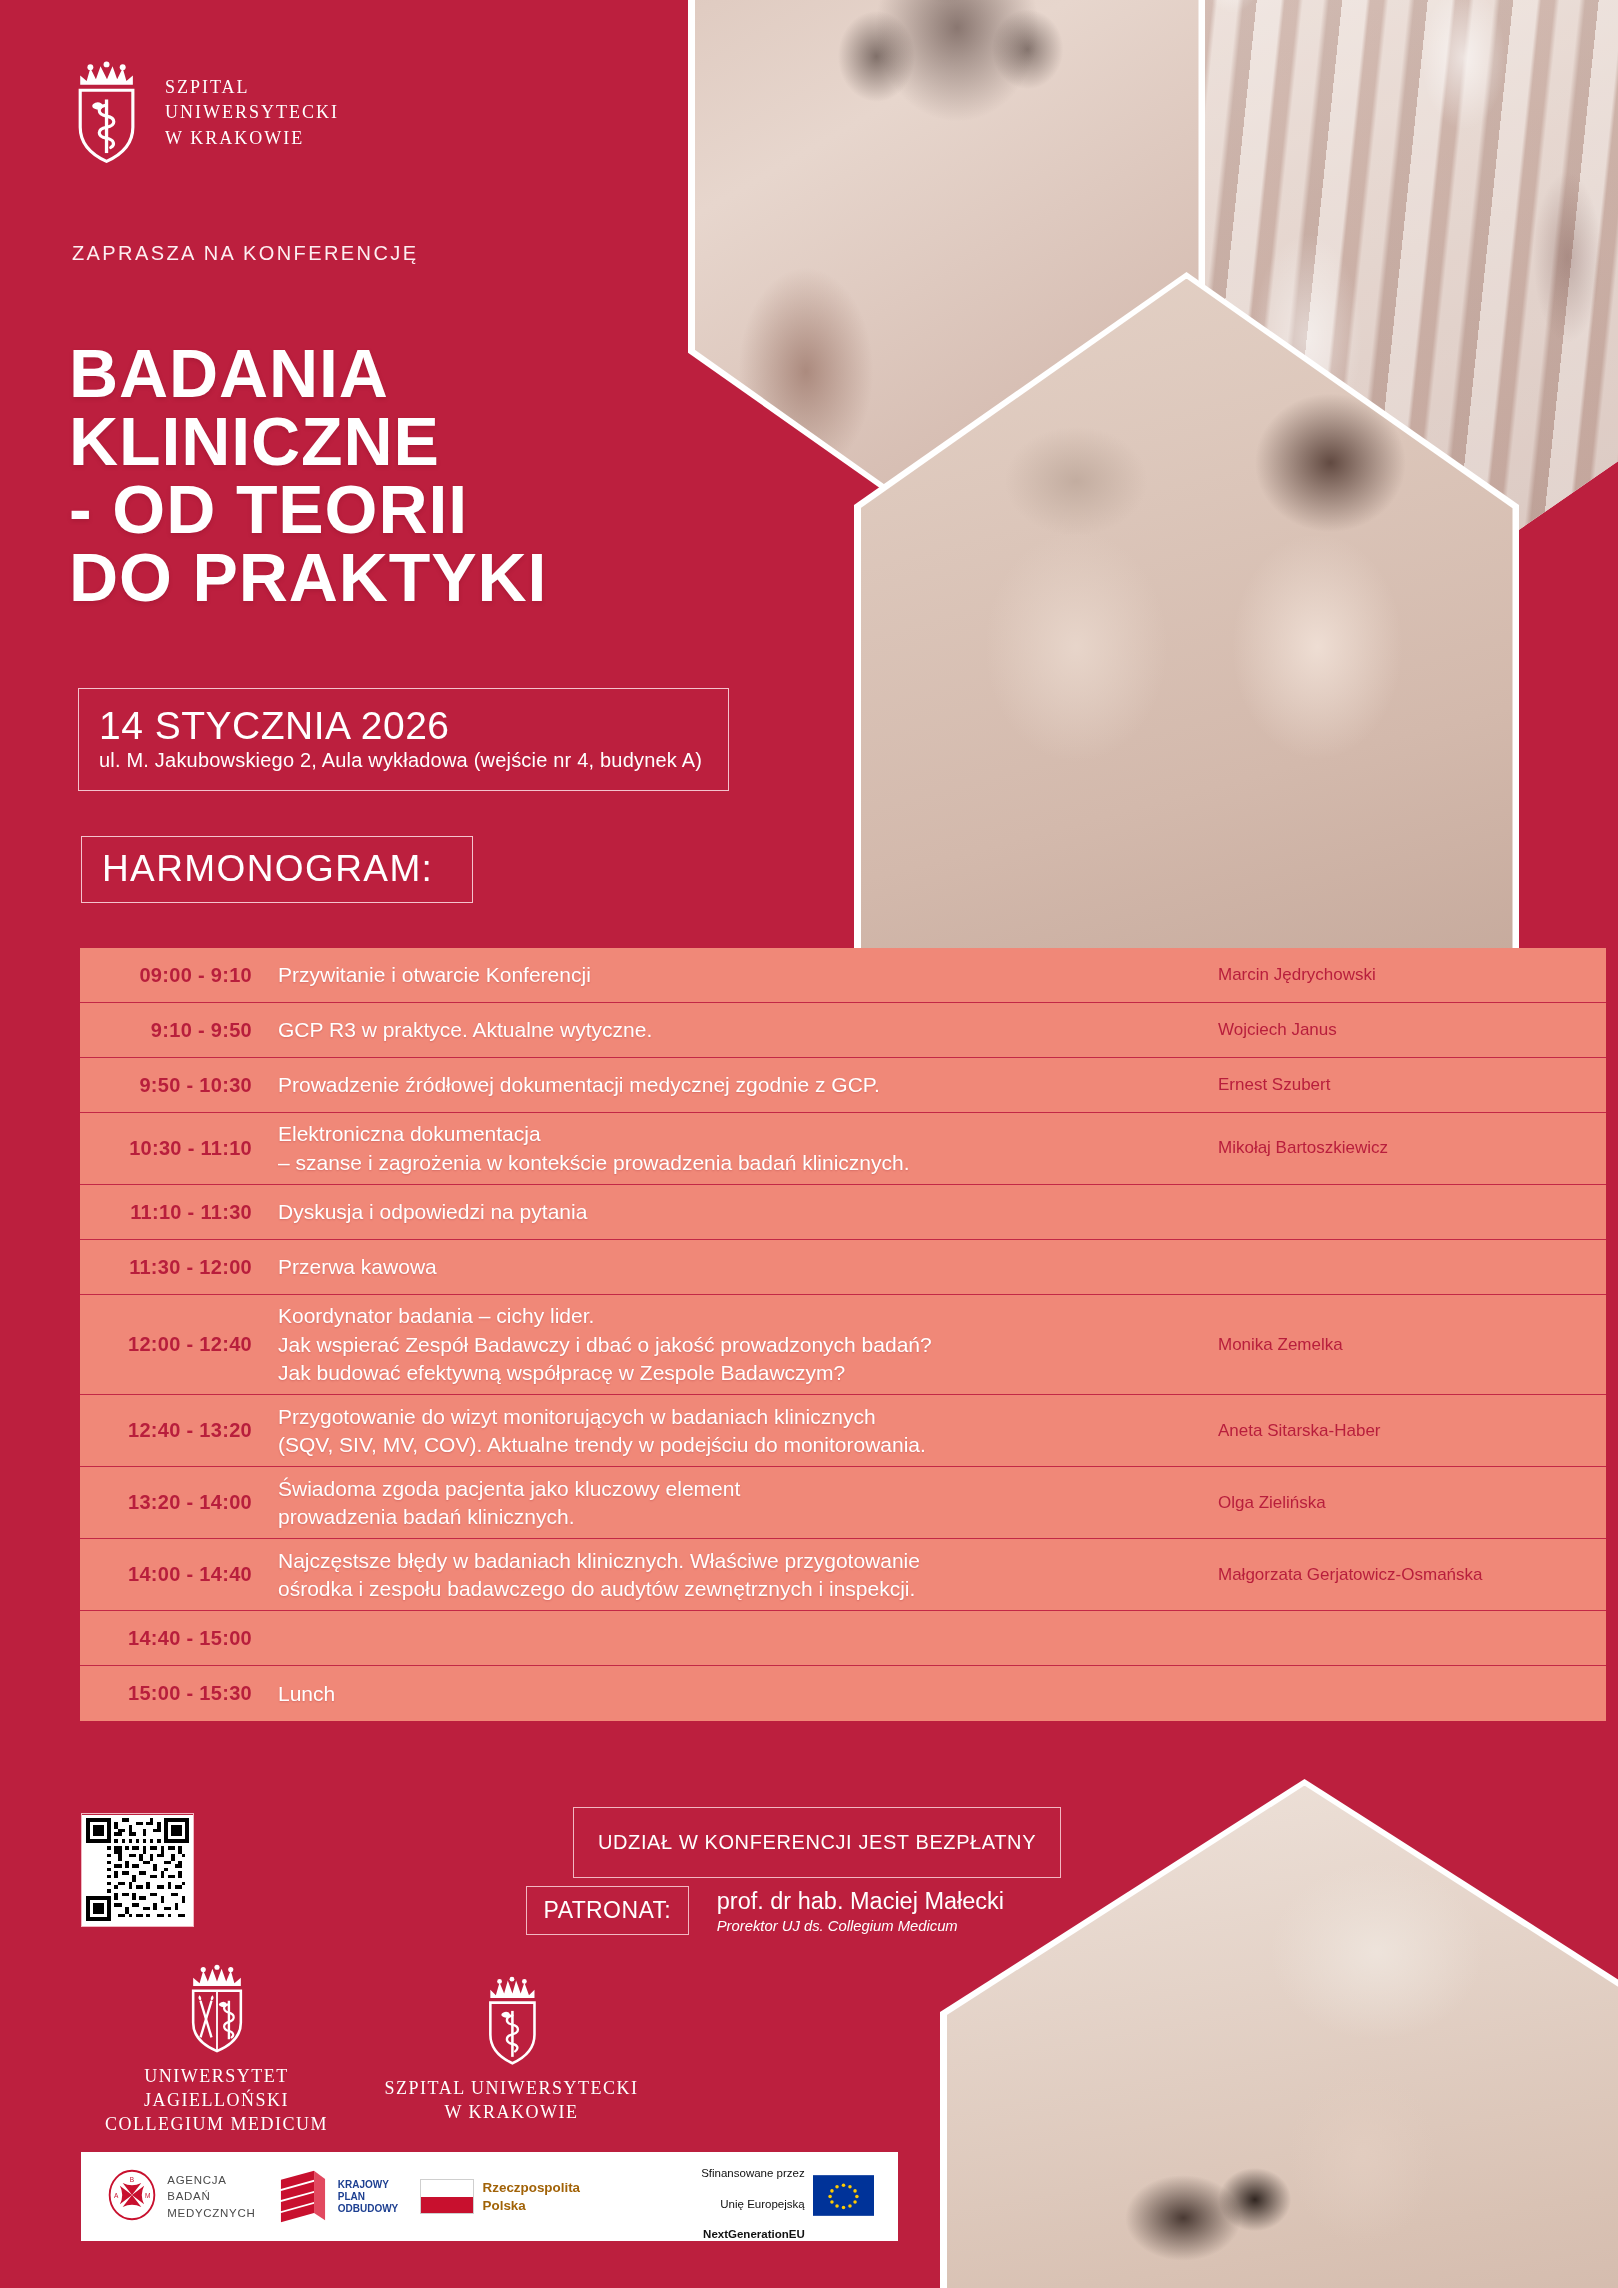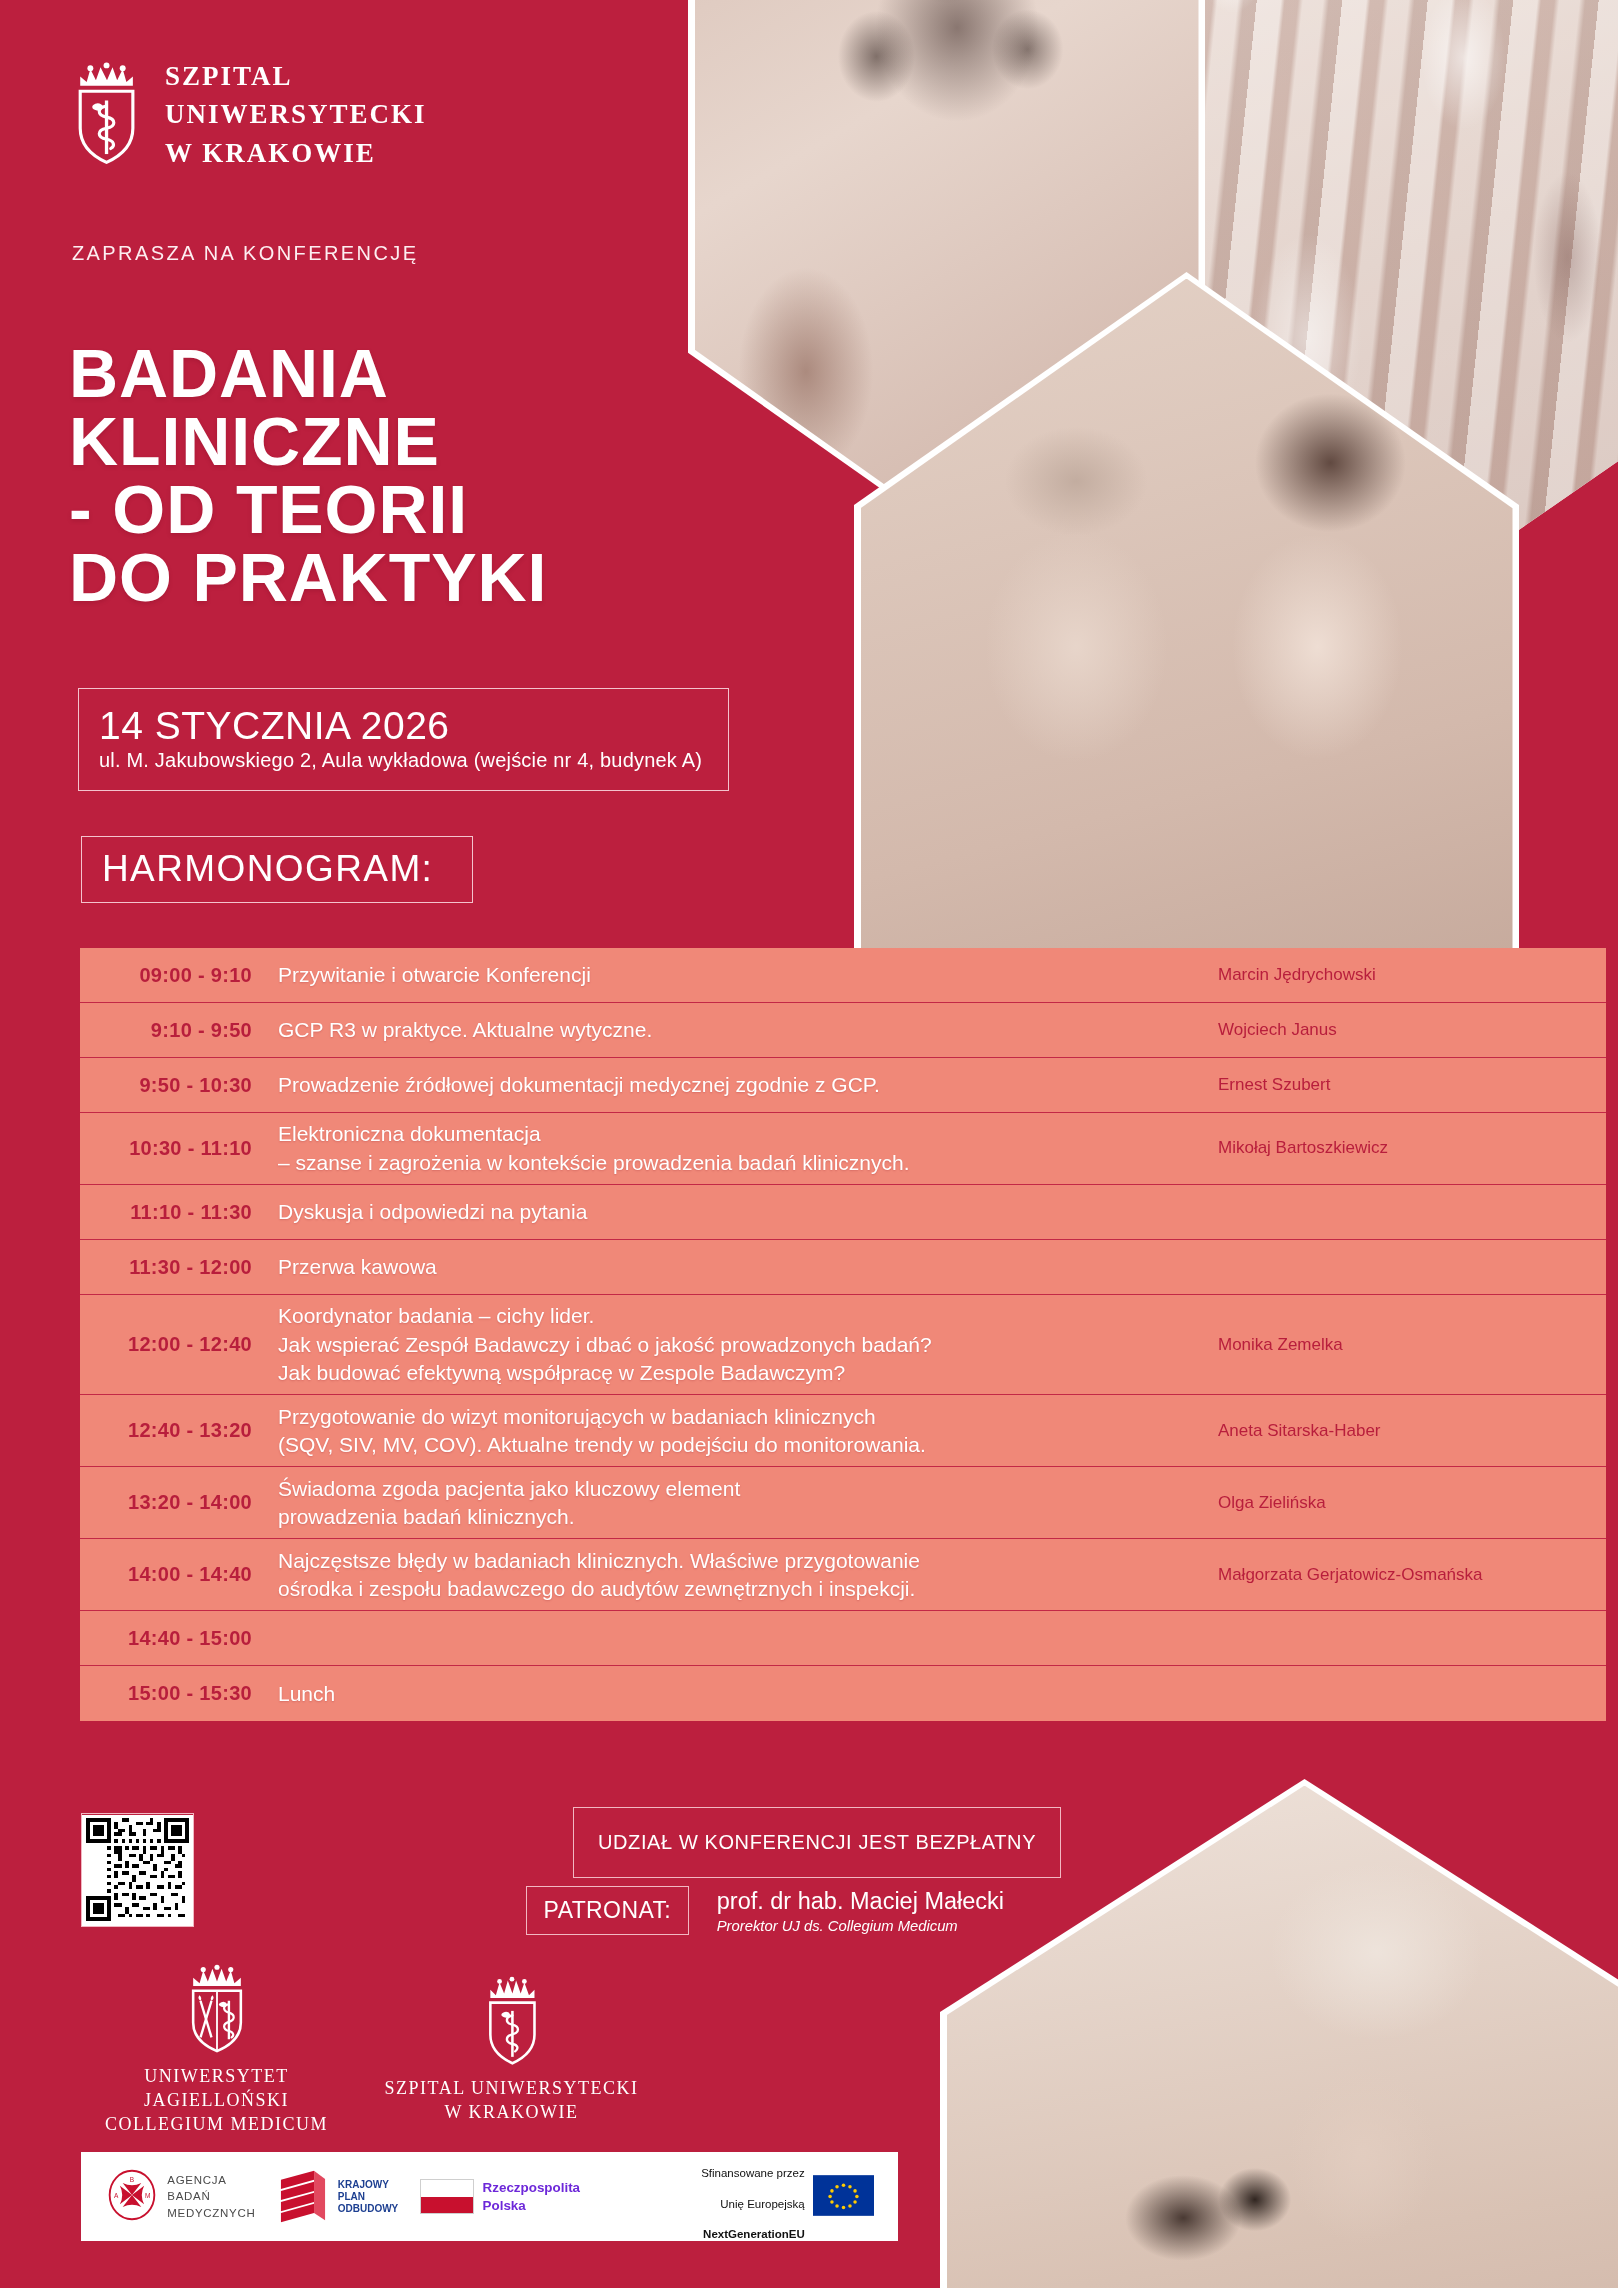--- a/index.html
+++ b/index.html
@@ -100,26 +100,25 @@
     position: absolute;
     left: 69px;
     top: 57px;
     display: flex;
     align-items: center;
     gap: 20px;
   }
   .brand-crest { width: 76px; height: 109px; }
   .brand-text {
     font-family: "Liberation Serif", serif;
-    font-size: 27px;
+    font-size: 18px;
     letter-spacing: 2px;
     line-height: 1.42;
     color: #ffffff;
     white-space: pre-line;
-    font-weight: bold;
   }
 
   
   .eyebrow {
     position: absolute;
     left: 72px;
     top: 242px;
     font-size: 20px;
     letter-spacing: 2.4px;
     font-weight: 400;
@@ -307,21 +306,21 @@
   }
   .fund-item { display: flex; align-items: center; gap: 8.3px; }
   .fund-abm-txt {
     font-size: 11.5px; color: #4a4a4a; line-height: 1.42;
     letter-spacing: 0.7px; white-space: pre-line;
   }
   .fund-kpo-txt {
     font-size: 10px; color: #1d3f91; font-weight: 700;
     line-height: 1.2; white-space: pre-line;
   }
-  .fund-rp-txt { font-size: 13.4px; color: #6d28d9; font-weight: 700; line-height: 1.3; white-space: pre-line; }
+  .fund-rp-txt { font-size: 13.4px; color: #a16207; font-weight: 700; line-height: 1.3; white-space: pre-line; }
   .fund-eu-txt { font-size: 11.5px; color: #111; line-height: 1.34; text-align: right; white-space: pre-line; }
   .fund-eu-txt .bold { font-weight: 700; }
   .flag-pl { width: 54px; height: 35px; border: 0.9px solid #cfcfcf; }
   .flag-pl .w { height: 50%; background: #fff; }
   .flag-pl .r { height: 50%; background: #C8102E; }
 </style>
 </head>
 <body>
 
 <div class="poster">

